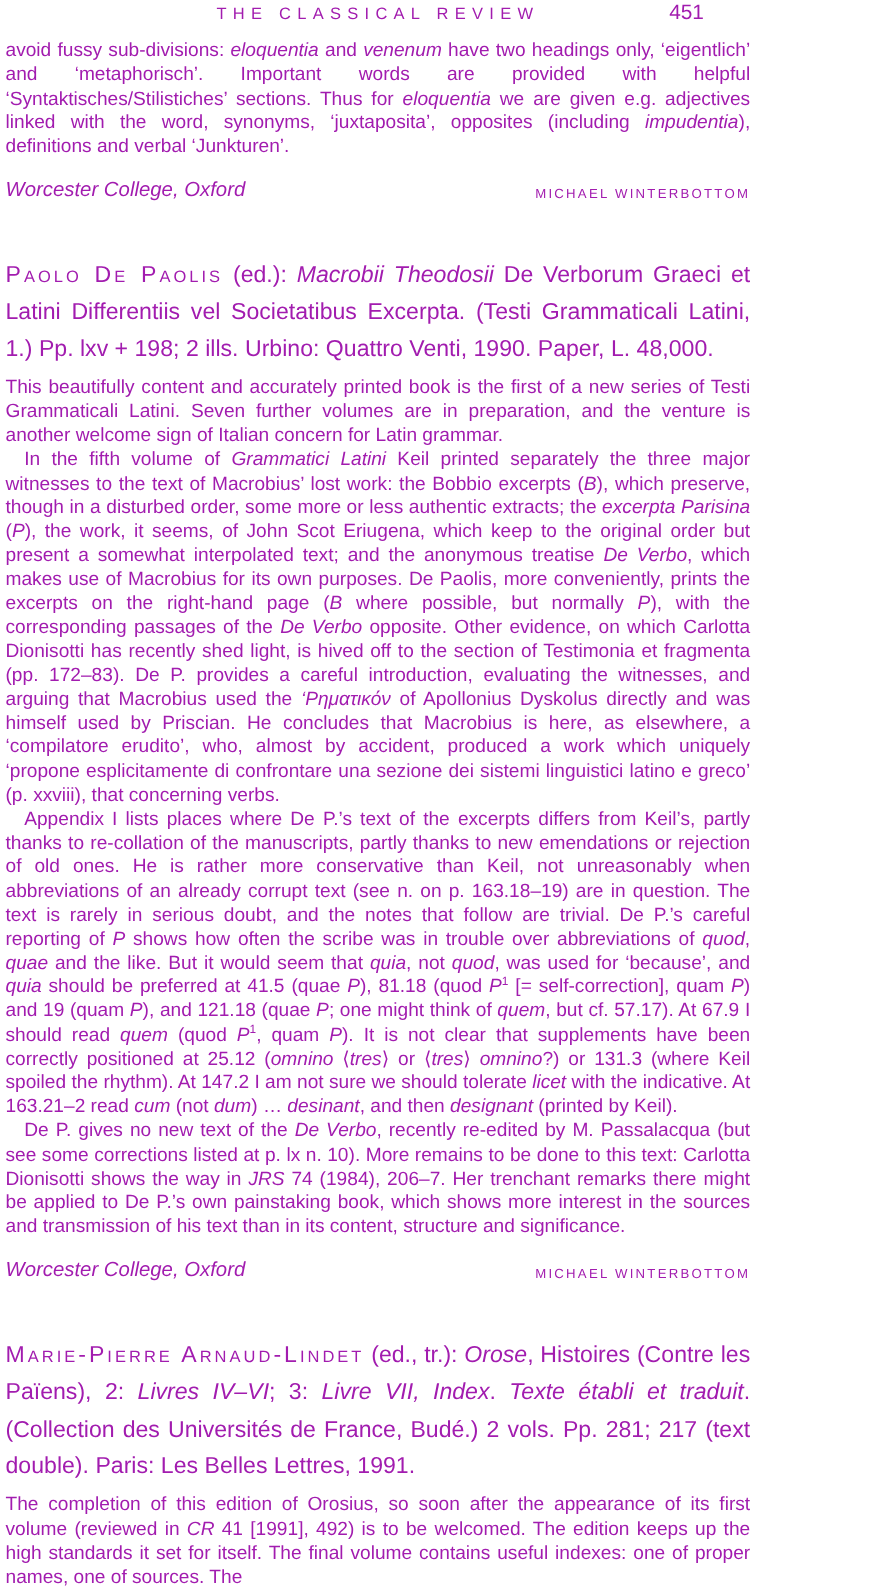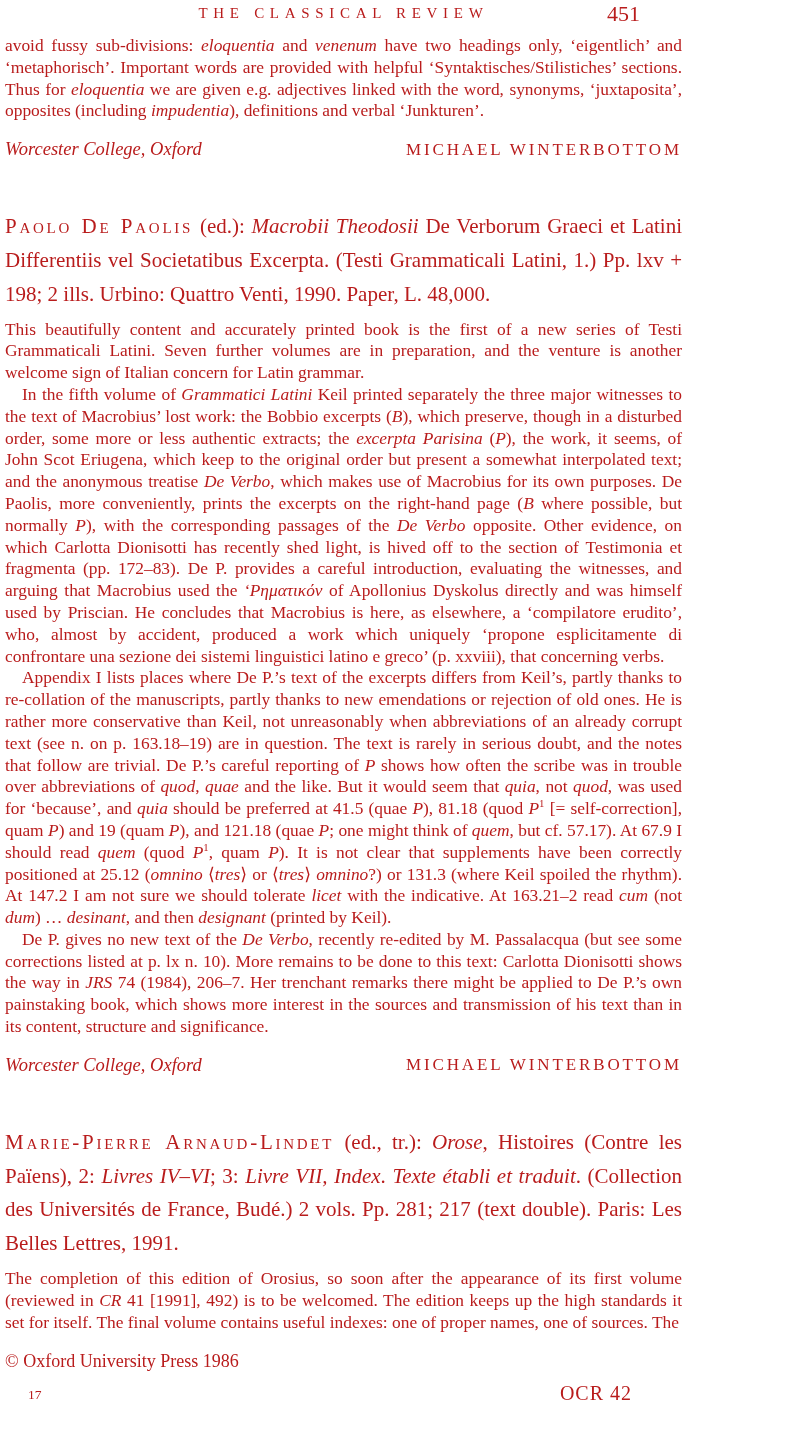--- a/index.html
+++ b/index.html
@@ -1,30 +1,30 @@
 <!DOCTYPE html>
 <html><head>
 <meta charset="utf-8">
 <style>
   html,body{margin:0;padding:0;background:#ffffff;}
   .page{
     width:687px;height:1449px;box-sizing:border-box;
-    padding:4px 5px 0 5px;overflow:hidden;background:#fff;color:#b91c1c;
-    font-family:Liberation Serif, serif;
+    padding:4px 5px 0 5px;overflow:hidden;background:#fff;color:#a21caf;
+    font-family:Liberation Sans, sans-serif;
   }
   .running-head{position:relative;text-align:center;height:22px;}
   .journal-title{font-size:15px;letter-spacing:.38em;}
-  .page-number{position:absolute;right:42px;top:-3px;font-size:22px;letter-spacing:normal;}
+  .page-number{position:absolute;right:42px;top:-3px;font-size:19px;letter-spacing:normal;}
   .body-para{margin:0;text-align:justify;font-size:17.4px;line-height:21.8px;}
   .mt-first{margin-top:9px;}
   .indent{text-indent:17px;}
   .after-heading{margin-top:7px;}
-  .signature{display:flex;justify-content:space-between;align-items:center;margin-top:17px;}
+  .signature{display:flex;justify-content:space-between;align-items:flex-end;margin-top:17px;}
   .sig-place{font-style:italic;font-size:18.5px;}
-  .sig-name{font-size:17px;letter-spacing:.17em;}
+  .sig-name{font-size:12px;letter-spacing:.17em;}
   .review-heading{
     margin:50px 0 0 0;font-weight:normal;font-size:21px;line-height:33.8px;
     text-align:justify;
   }
   .copyright{margin-top:18px;font-size:18px;}
   .footer-row{display:flex;justify-content:space-between;align-items:flex-start;margin-top:10px;padding:0 50px 0 23px;}
   .sheet-number{font-size:13.5px;position:relative;top:5px;}
   .ocr-ref{font-size:20px;letter-spacing:.05em;}
   .seg{white-space:pre-wrap;}
   .seg.i{font-style:italic;}

